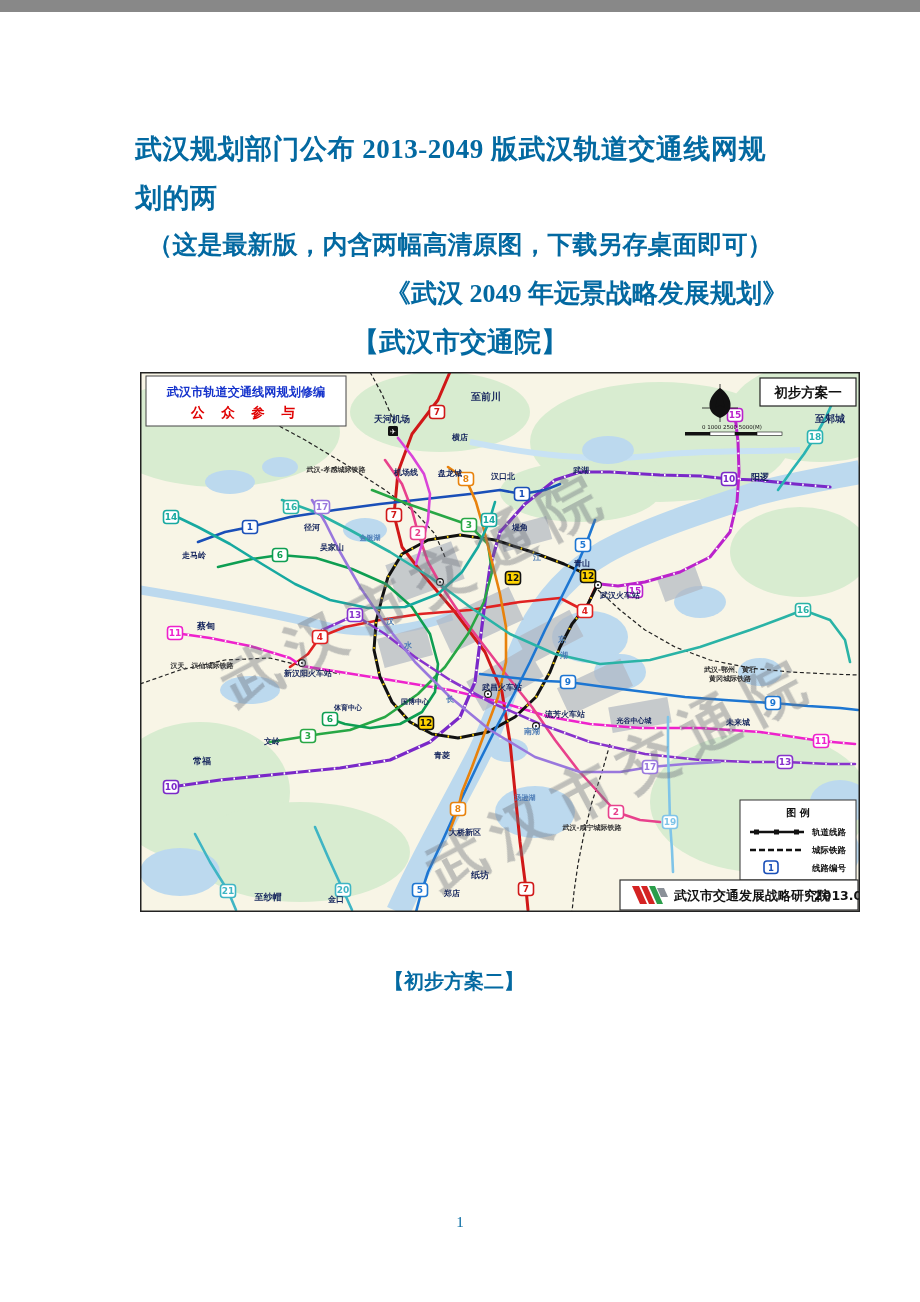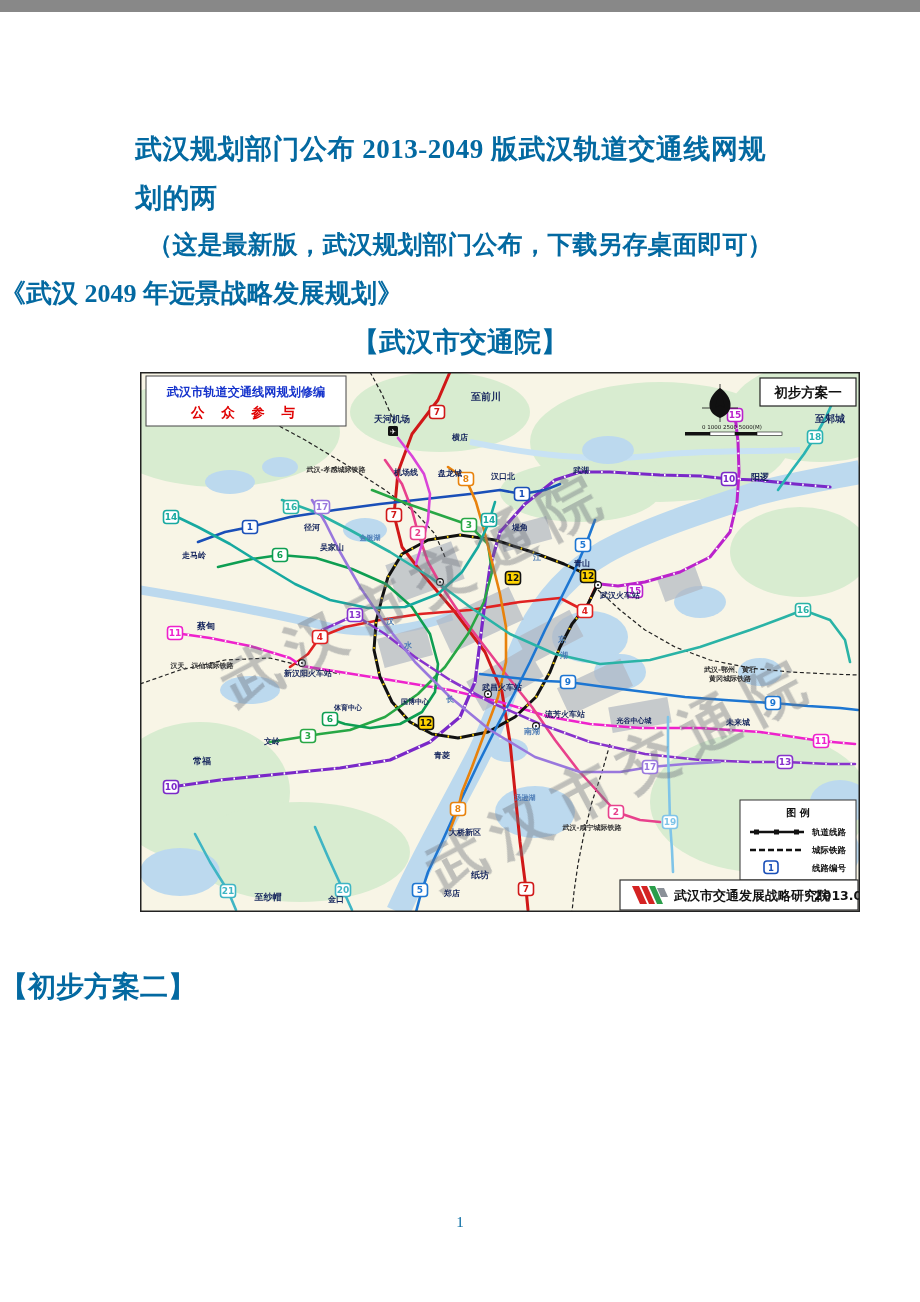--- a/index.html
+++ b/index.html
@@ -1,36 +1,36 @@
 <!DOCTYPE html>
 <html><head>
 <meta charset="utf-8">
 <style>
   html,body{margin:0;padding:0;background:#888;}
   .page{position:relative;width:920px;height:1302px;background:#fff;margin:12px auto;overflow:hidden;
         font-family:"Liberation Serif","DejaVu Serif",serif;color:#0369a1;}
   .para{position:absolute;left:135px;width:655px;top:113px;font-size:27px;font-weight:bold;line-height:49px;text-align:left;letter-spacing:0.5px;}
   .note{position:absolute;left:0;width:920px;top:216px;font-size:25px;font-weight:bold;text-align:center;}
-  .book{position:absolute;left:0;width:788px;top:264px;font-size:26px;font-weight:bold;text-align:left;}
+  .book{position:absolute;left:0;width:788px;top:264px;font-size:26px;font-weight:bold;text-align:right;}
   .plan1{position:absolute;left:0;width:920px;top:312px;font-size:27px;font-weight:bold;text-align:center;}
-  .plan2{position:absolute;left:0;width:908px;top:956px;font-size:28px;font-weight:bold;}
+  .plan2{position:absolute;left:0;width:908px;top:956px;font-size:20px;font-weight:bold;text-align:center;}
   .pagenum{position:absolute;left:0;width:920px;top:1202px;font-size:15px;text-align:center;}
   .mapwrap{position:absolute;left:140px;top:360px;width:720px;height:540px;}
   svg{display:block;}
   svg text{font-family:"DejaVu Sans","Liberation Sans",sans-serif;}
 </style>
 </head>
 <body>
 
 <div class="page">
 
   <div class="para">
     <div>武汉规划部门公布 2013-2049 版武汉轨道交通线网规划的两</div>
   </div>
-  <div class="note">（这是最新版，武汉规划部门公布，下载另存桌面即可）</div>
+  <div class="note">（这是最新版，内含两幅高清原图，下载另存桌面即可）</div>
   <div class="book">《武汉 2049 年远景战略发展规划》</div>
   <div class="plan1">【武汉市交通院】</div>
 
   <div class="mapwrap">
     <svg id="metro-map" width="720" height="540" viewBox="0 0 720 540">
 
       <rect x="0" y="0" width="720" height="540" fill="#f8f5e6"></rect>
 
       <g fill="#d8ecd0">
         <ellipse cx="80" cy="60" rx="120" ry="55"></ellipse>

